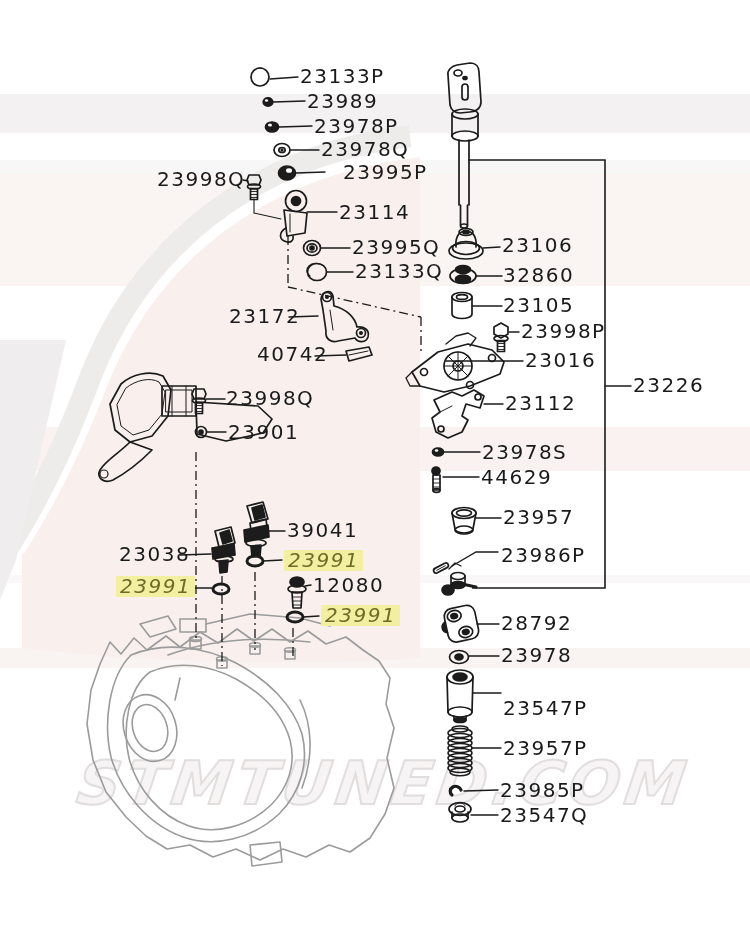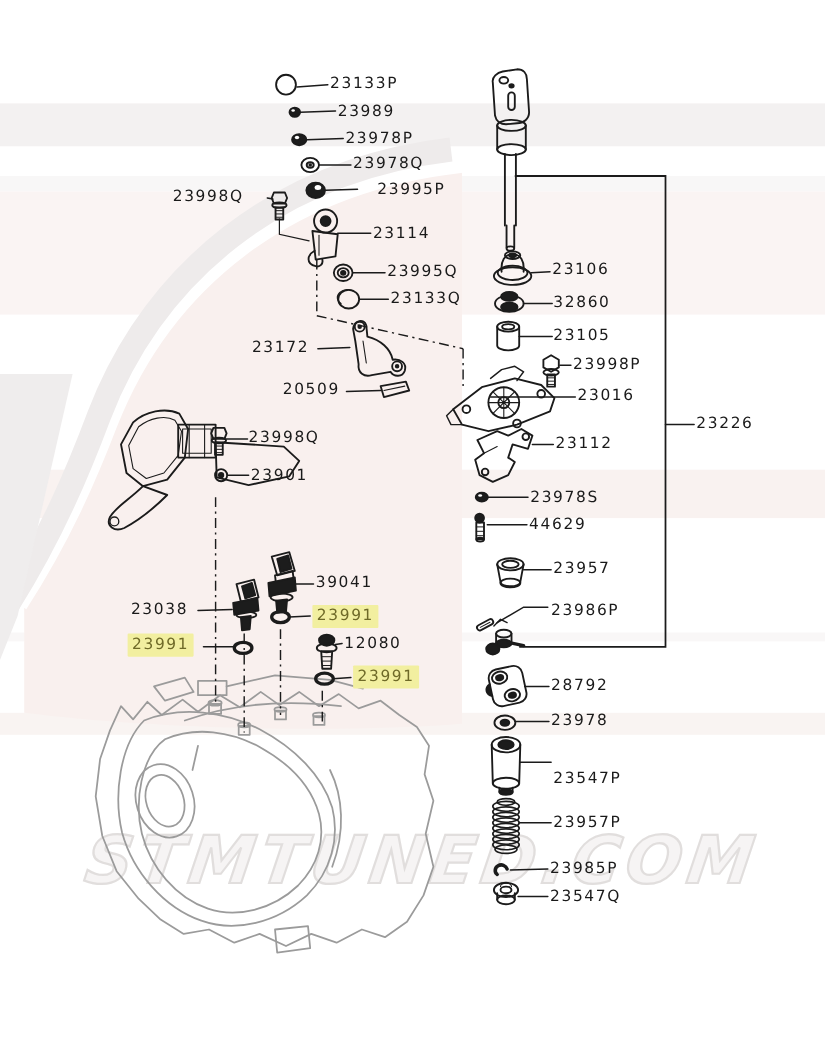--- a/index.html
+++ b/index.html
@@ -2,25 +2,25 @@
 <html><head>
 <meta charset="utf-8">
 <style>
   html,body{margin:0;padding:0;background:#ffffff;}
   .stage{
     position:relative;width:750px;height:945px;overflow:hidden;background:#ffffff;
     font-family:"DejaVu Sans","Liberation Sans",sans-serif;
   }
   .stage svg{position:absolute;left:0;top:0;}
   .lbl{
-    position:absolute;font-size:14px;line-height:21px;letter-spacing:1.5px;
+    position:absolute;font-size:20px;line-height:21px;letter-spacing:1.5px;
     color:#1a1a1a;white-space:nowrap;
   }
   .lbl.hl{
-    background:#f2efa0;color:#6f6a28;padding:0 4px;border-radius:1px;
+    background:#f2efa0;color:#6f6a28;padding:0 4px;border-radius:1px;font-style:italic;
   }
   .wm-text{
     position:absolute;left:78px;top:748px;width:640px;
     font-size:60px;font-weight:bold;font-style:italic;letter-spacing:5px;
     transform:skewX(-8deg);
     color:#f6f4f4;
     -webkit-text-stroke:2px #e1dedd;
     user-select:none;white-space:nowrap;
   }
 </style>
@@ -373,21 +373,21 @@
     <div class="lbl" style="left:300px;top:66px">23133P</div>
     <div class="lbl" style="left:307px;top:91px">23989</div>
     <div class="lbl" style="left:314px;top:116px">23978P</div>
     <div class="lbl" style="left:321px;top:139px">23978Q</div>
     <div class="lbl" style="left:343px;top:162px">23995P</div>
     <div class="lbl" style="left:157px;top:169px">23998Q</div>
     <div class="lbl" style="left:339px;top:202px">23114</div>
     <div class="lbl" style="left:352px;top:237px">23995Q</div>
     <div class="lbl" style="left:355px;top:261px">23133Q</div>
     <div class="lbl" style="left:229px;top:306px">23172</div>
-    <div class="lbl" style="left:257px;top:344px">20509</div>
+    <div class="lbl" style="left:257px;top:344px">40742</div>
     <div class="lbl" style="left:502px;top:235px">23106</div>
     <div class="lbl" style="left:503px;top:265px">32860</div>
     <div class="lbl" style="left:503px;top:295px">23105</div>
     <div class="lbl" style="left:521px;top:321px">23998P</div>
     <div class="lbl" style="left:525px;top:350px">23016</div>
     <div class="lbl" style="left:633px;top:375px">23226</div>
     <div class="lbl" style="left:505px;top:393px">23112</div>
     <div class="lbl" style="left:482px;top:442px">23978S</div>
     <div class="lbl" style="left:481px;top:467px">44629</div>
     <div class="lbl" style="left:503px;top:507px">23957</div>

